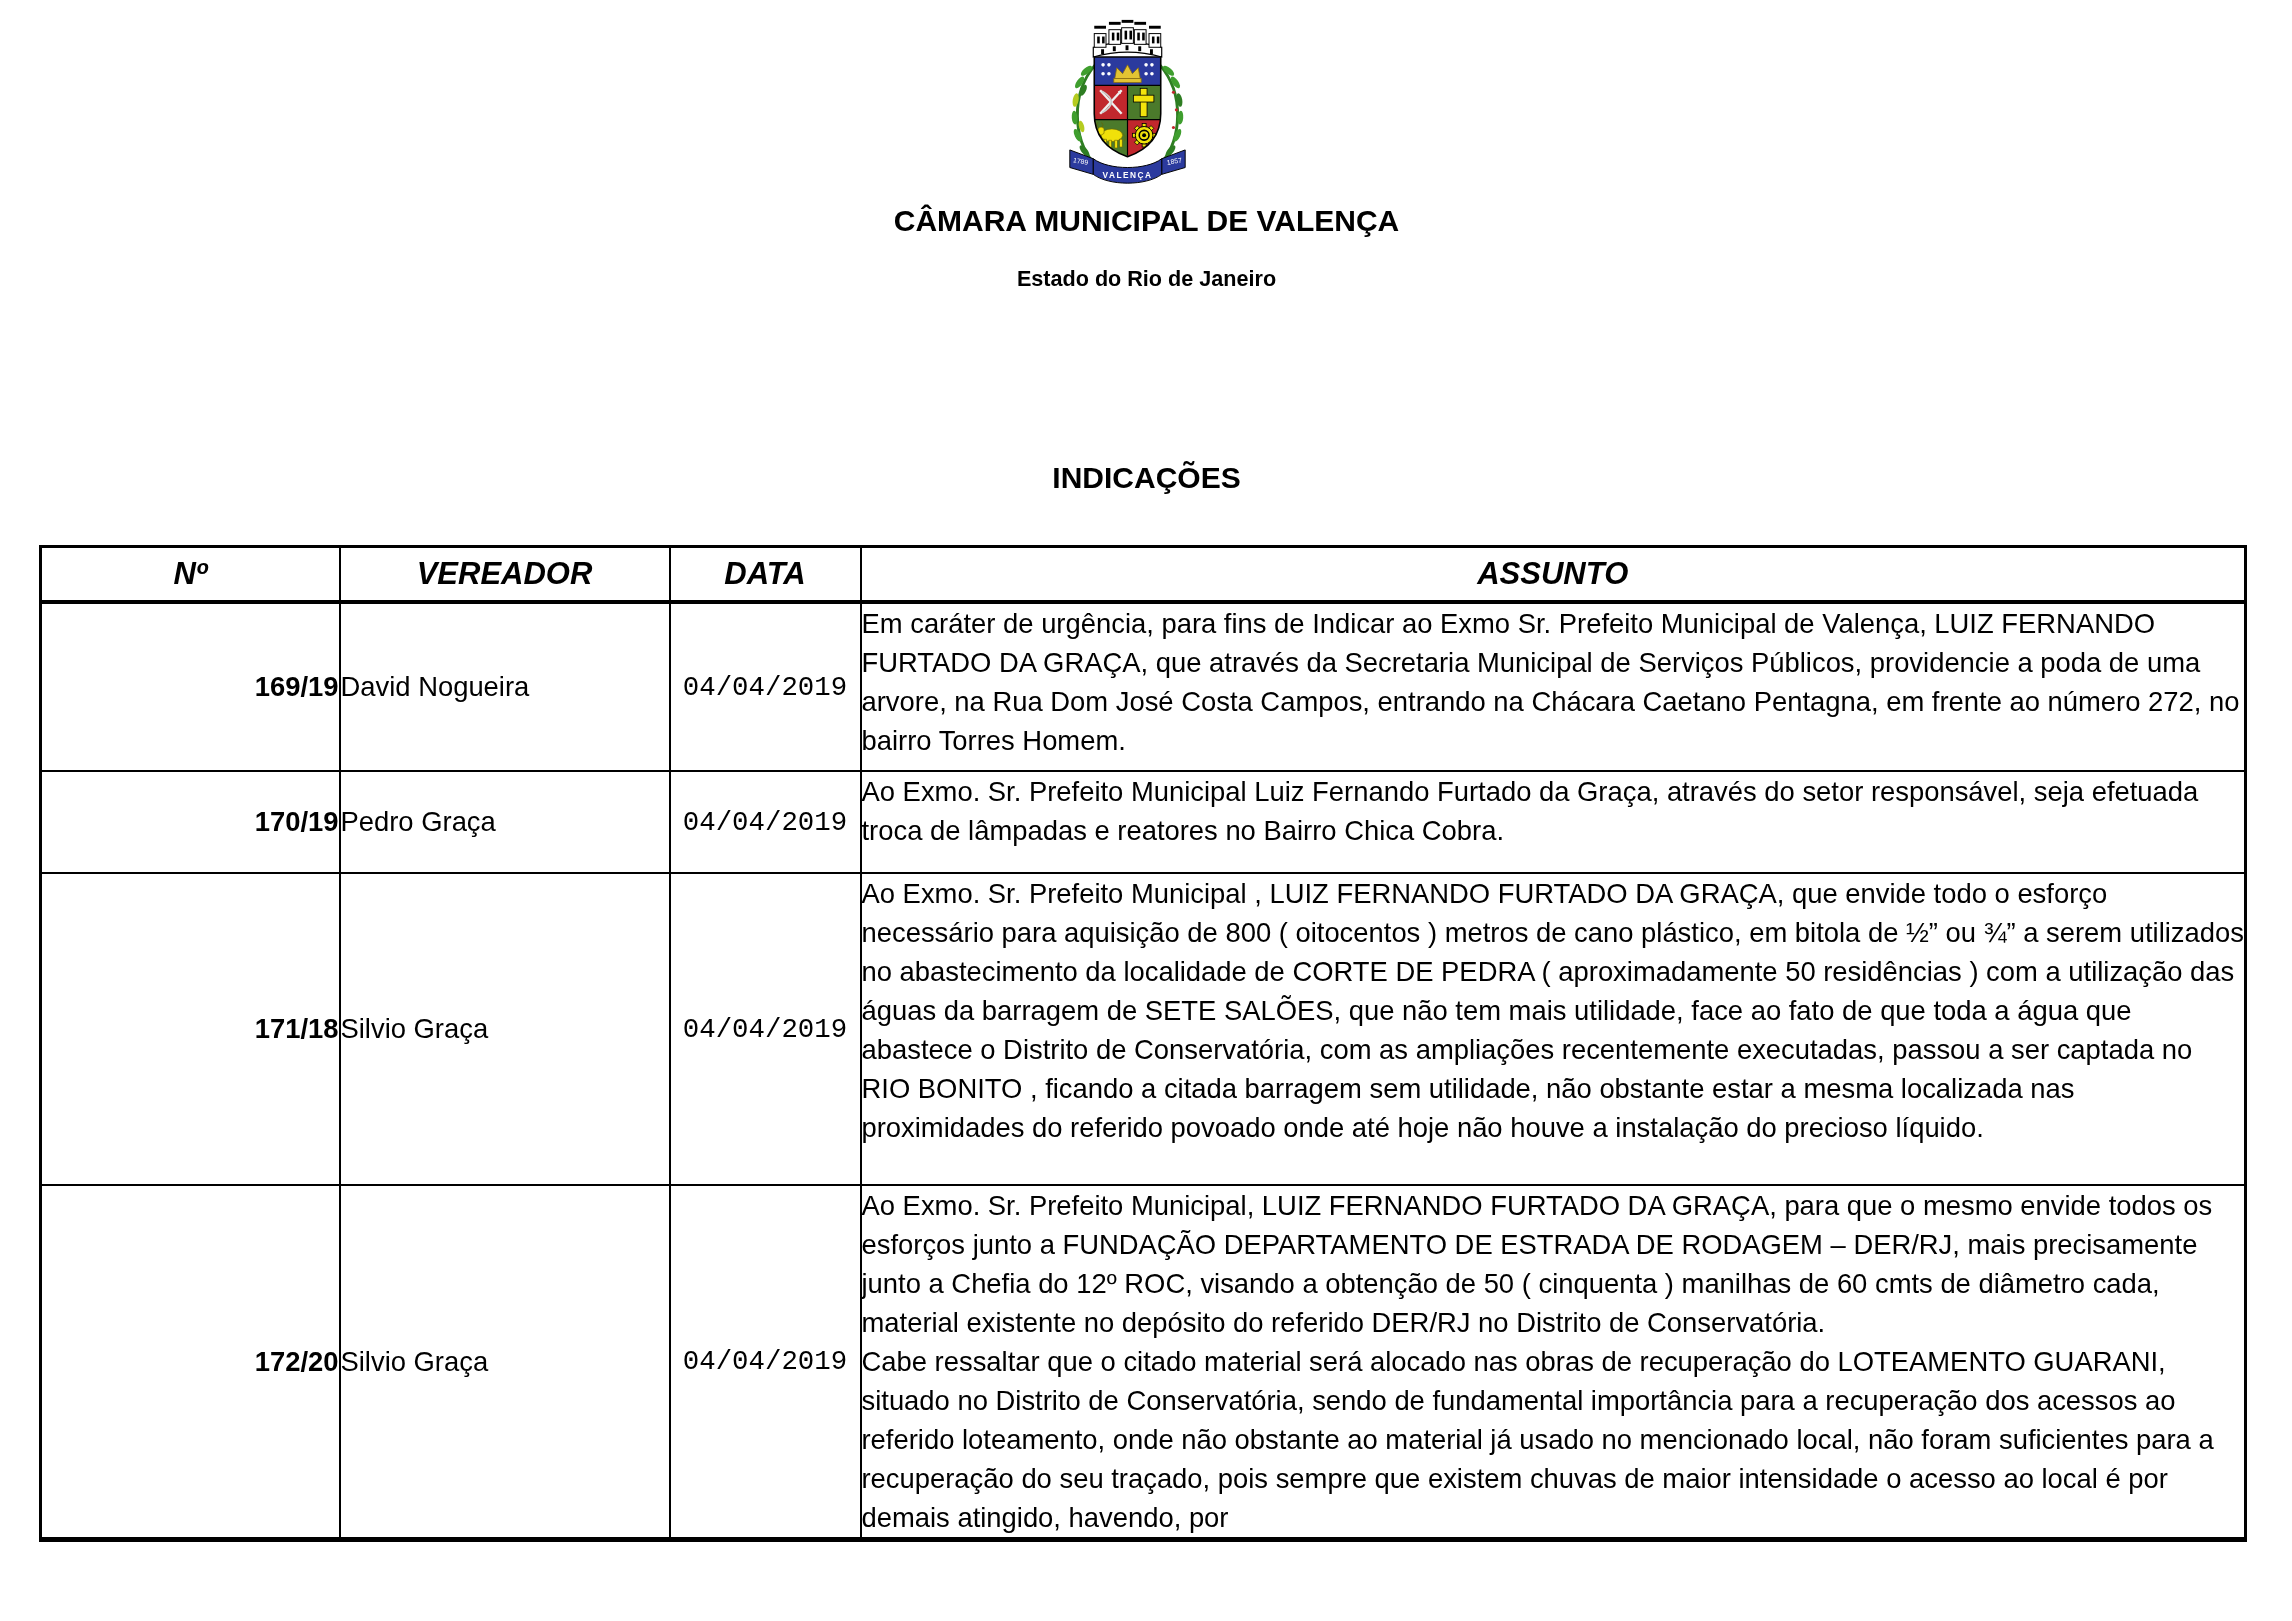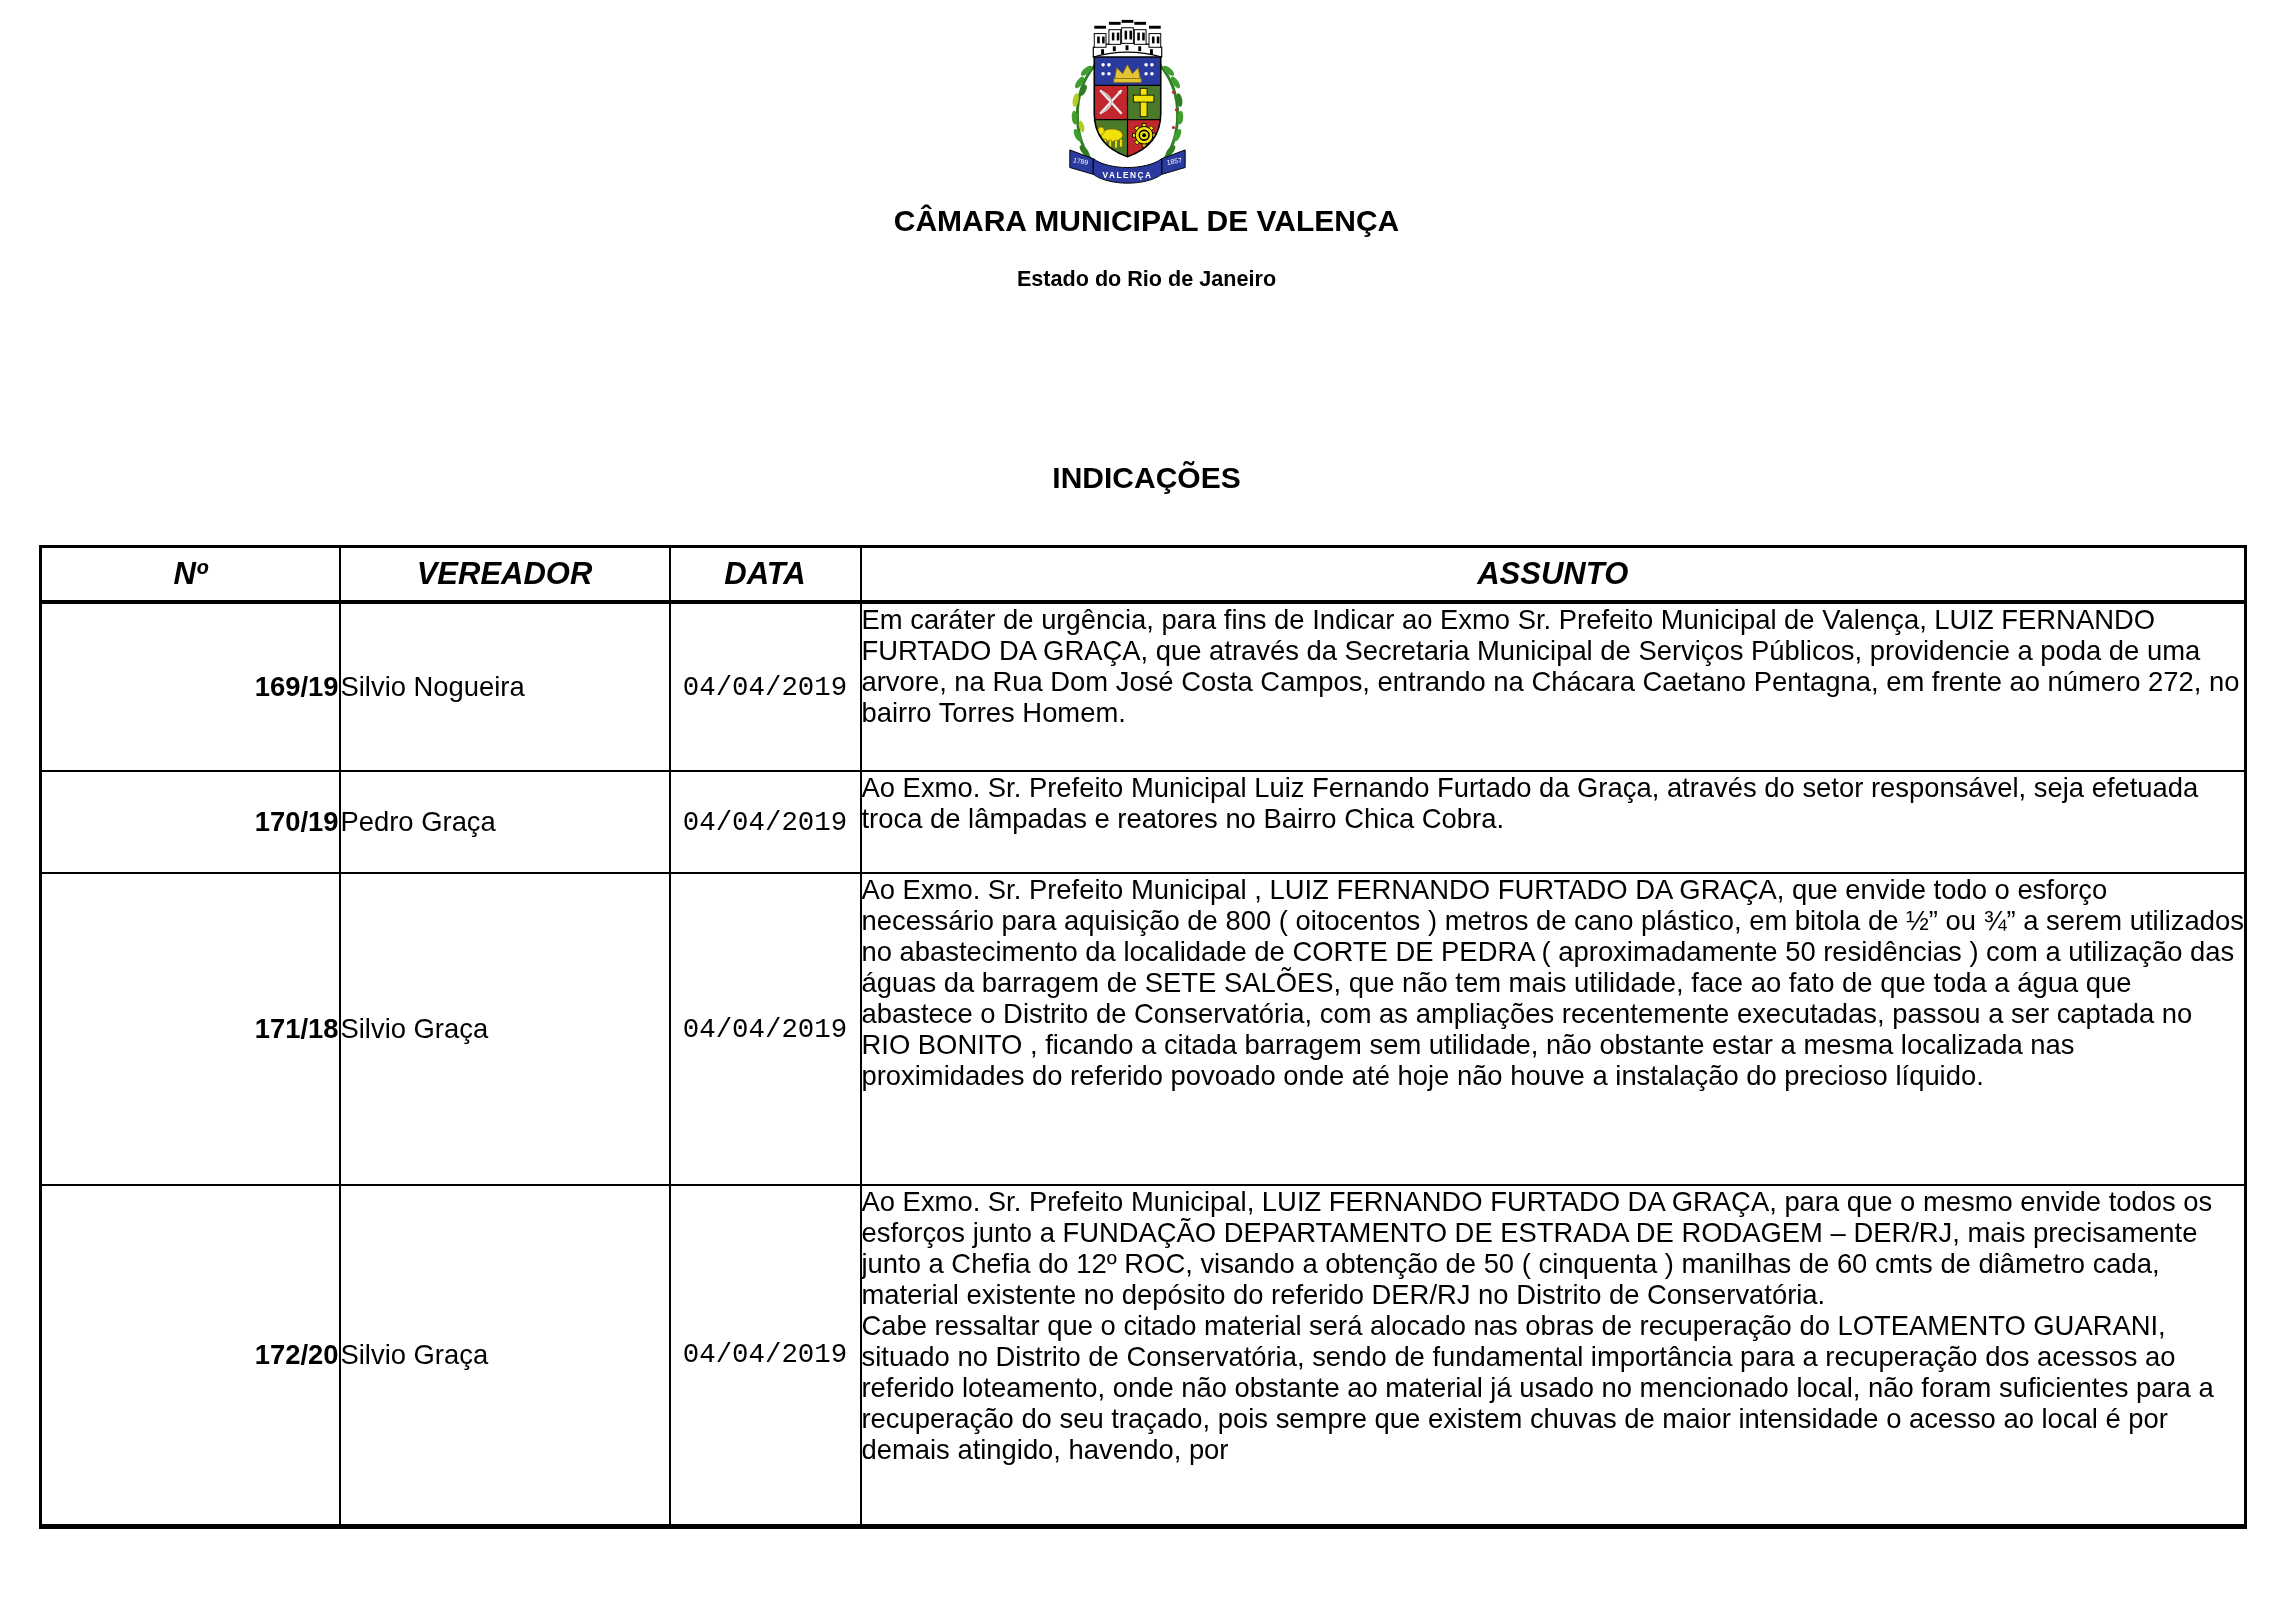--- a/index.html
+++ b/index.html
@@ -40,21 +40,21 @@
     padding:0;
     overflow:hidden;
   }
   table.indic{border-bottom:5.9px solid #000;}
   td.c-num{text-align:right;font-weight:bold;vertical-align:middle;}
   td.c-ver{text-align:left;vertical-align:middle;padding-left:9.8px;}
   td.c-dat{text-align:center;vertical-align:middle;font-family:Liberation Mono, monospace;}
   td.c-ass{
     text-align:left;vertical-align:top;
     padding:2.9px 11.8px 2.9px 9.8px;
-    line-height:31px;
+    line-height:39px;
     white-space:pre-line;
   }
   tr.r1{height:169px;}
   tr.r2{height:102px;}
   tr.r3{height:312px;}
   tr.r4{height:341px;}
 </style>
 </head>
 <body>
 
@@ -213,21 +213,21 @@
       <tr>
         <th>Nº</th>
         <th>VEREADOR</th>
         <th>DATA</th>
         <th>ASSUNTO</th>
       </tr>
     </thead>
     <tbody>
       <tr class="r1">
         <td class="c-num">169/19</td>
-        <td class="c-ver">Silvio Nogueira</td>
+        <td class="c-ver">David Nogueira</td>
         <td class="c-dat">04/04/2019</td>
         <td class="c-ass">Em caráter de urgência, para fins de Indicar ao Exmo Sr. Prefeito Municipal de Valença, LUIZ FERNANDO FURTADO DA GRAÇA, que através da Secretaria Municipal de Serviços Públicos, providencie a poda de uma arvore, na Rua Dom José Costa Campos, entrando na Chácara Caetano Pentagna, em frente ao número 272, no bairro Torres Homem.</td>
       </tr>
       <tr class="r2">
         <td class="c-num">170/19</td>
         <td class="c-ver">Pedro Graça</td>
         <td class="c-dat">04/04/2019</td>
         <td class="c-ass">Ao Exmo. Sr. Prefeito Municipal Luiz Fernando Furtado da Graça, através do setor responsável, seja efetuada troca de lâmpadas e reatores no Bairro Chica Cobra.</td>
       </tr>
       <tr class="r3">

